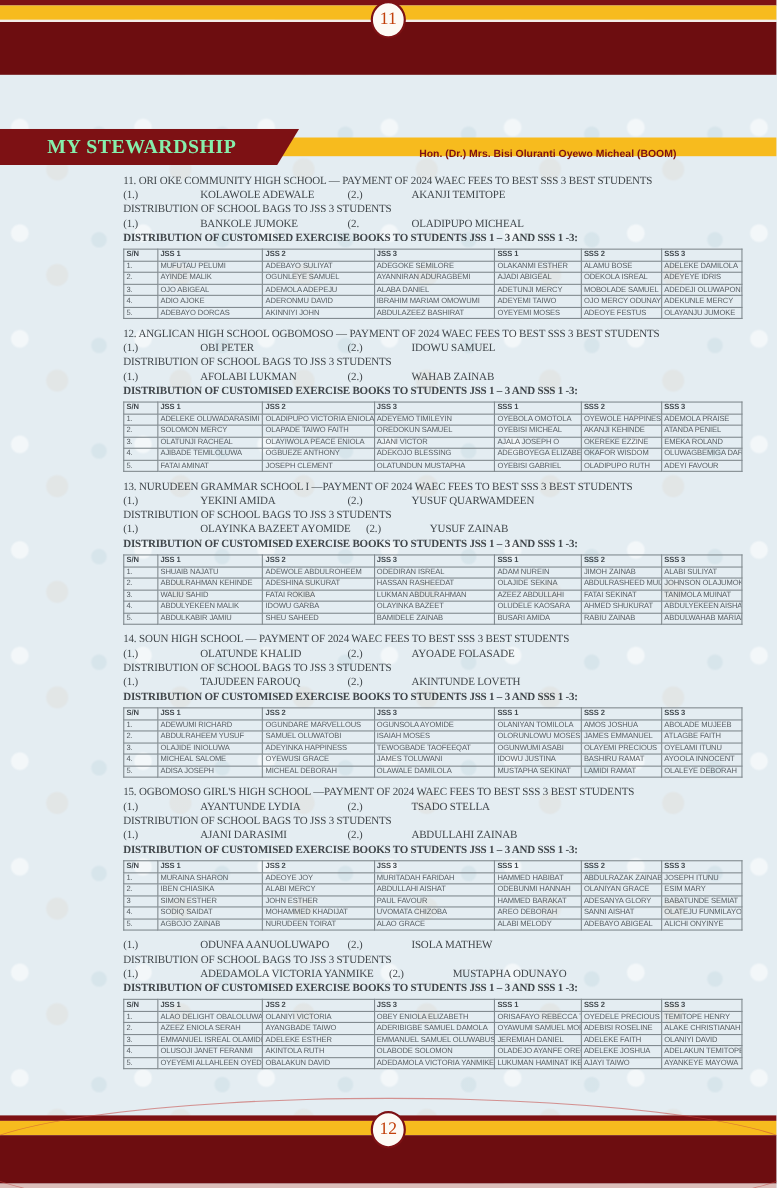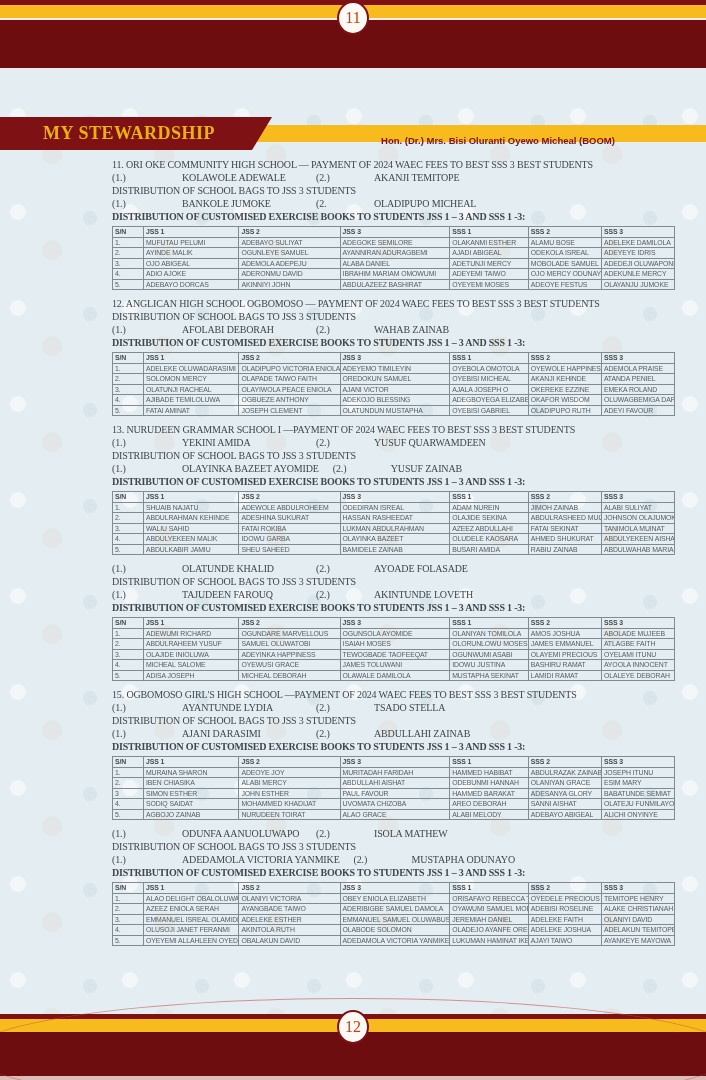--- a/index.html
+++ b/index.html
@@ -50,21 +50,21 @@
 
   
   .banner{position:absolute;top:117px;left:0;right:0;height:33px;z-index:2;}
   .banner-gold{position:absolute;top:8px;left:0;right:0;height:17px;background:var(--gold);}
   .banner-maroon{
     position:absolute;top:0;left:0;width:272px;height:33px;background:var(--maroon-bright);
     clip-path:polygon(0 0,100% 0,calc(100% - 20px) 100%,0 100%);
     display:flex;align-items:center;justify-content:center;
   }
   .banner-title{
-    color:#eab308;font-weight:bold;font-size:18px;letter-spacing:.5px;
+    color:#86efac;font-weight:bold;font-size:18px;letter-spacing:.5px;
     font-family:"Liberation Serif", serif;padding-right:14px;
   }
   .banner-sub{
     position:absolute;top:9px;left:300px;right:10px;height:28px;
     display:flex;align-items:center;justify-content:center;
     color:var(--maroon-bright);font-family:"Liberation Sans", sans-serif;
     font-size:9.5px;font-weight:bold;
   }
 
   
@@ -184,23 +184,26 @@
             <td class="c4">OYEYEMI MOSES</td>
             <td class="c5">ADEOYE FESTUS</td>
             <td class="c6">OLAYANJU JUMOKE</td>
           </tr>
         </tbody>
     </table>
   </div>
 
   <div class="section">
     <div class="h-line">12.  ANGLICAN HIGH SCHOOL OGBOMOSO — PAYMENT OF 2024 WAEC FEES TO  BEST SSS 3 BEST STUDENTS</div>
+    <div class="name-line">
+      <span class="num">(1.)</span><span class="nm">OBI PETER</span><span class="num">(2.)</span><span>IDOWU SAMUEL</span>
+    </div>
     <div class="sub-line">DISTRIBUTION OF SCHOOL BAGS TO JSS 3 STUDENTS</div>
     <div class="name-line">
-      <span class="num">(1.)</span><span class="nm">AFOLABI DEBORAH</span><span class="num">(2.)</span><span>WAHAB ZAINAB</span>
+      <span class="num">(1.)</span><span class="nm">AFOLABI LUKMAN</span><span class="num">(2.)</span><span>WAHAB ZAINAB</span>
     </div>
     <div class="books-line">DISTRIBUTION OF CUSTOMISED EXERCISE BOOKS TO  STUDENTS  JSS 1 – 3 AND SSS 1 -3:</div>
     <table>
       <thead>
           <tr>
             <th class="c0">S/N</th>
             <th class="c1">JSS 1</th>
             <th class="c2">JSS 2</th>
             <th class="c3">JSS 3</th>
             <th class="c4">SSS 1</th>
@@ -324,20 +327,21 @@
             <td class="c3">BAMIDELE ZAINAB</td>
             <td class="c4">BUSARI AMIDA</td>
             <td class="c5">RABIU ZAINAB</td>
             <td class="c6">ABDULWAHAB MARIAM</td>
           </tr>
         </tbody>
     </table>
   </div>
 
   <div class="section">
+    <div class="h-line">14.  SOUN HIGH SCHOOL — PAYMENT OF 2024 WAEC FEES TO  BEST SSS 3 BEST STUDENTS</div>
     <div class="name-line">
       <span class="num">(1.)</span><span class="nm">OLATUNDE KHALID</span><span class="num">(2.)</span><span>AYOADE FOLASADE</span>
     </div>
     <div class="sub-line">DISTRIBUTION OF SCHOOL BAGS TO JSS 3 STUDENTS</div>
     <div class="name-line">
       <span class="num">(1.)</span><span class="nm">TAJUDEEN FAROUQ</span><span class="num">(2.)</span><span>AKINTUNDE LOVETH</span>
     </div>
     <div class="books-line">DISTRIBUTION OF CUSTOMISED EXERCISE BOOKS TO  STUDENTS  JSS 1 – 3 AND SSS 1 -3:</div>
     <table>
       <thead>

